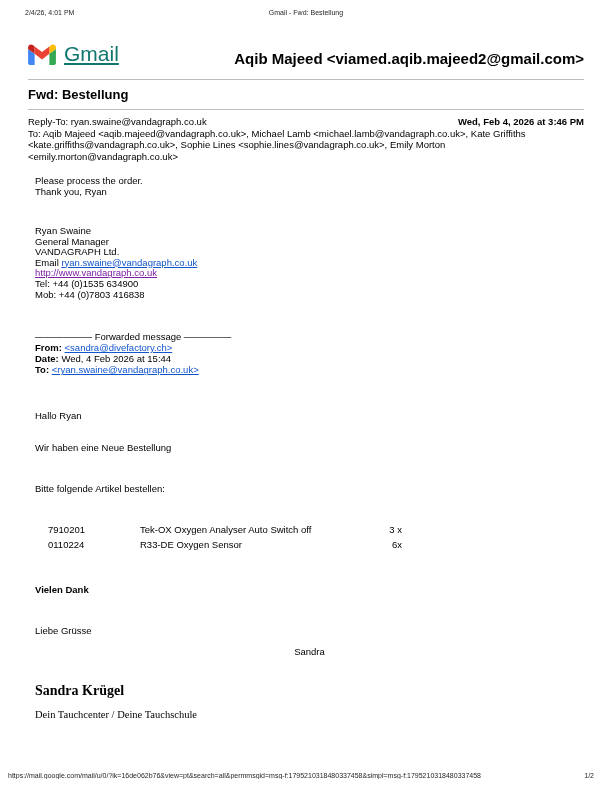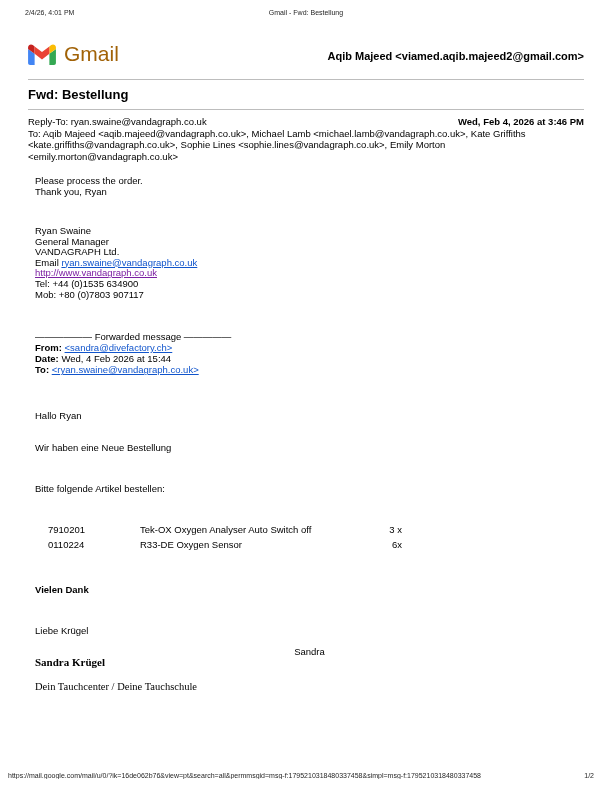--- a/index.html
+++ b/index.html
@@ -10,22 +10,22 @@
   .print-header { position:absolute; top:9px; left:0; right:0; height:10px;
                   font-size:7px; color:#262626; }
   .ph-left { position:absolute; left:25px; top:0; }
   .ph-center { width:100%; text-align:center; display:block; }
 
   .content { position:absolute; left:28px; right:28px; top:0; }
 
   .gmail-row { margin-top:42px; height:24px; position:relative; }
   .logo { display:flex; align-items:center; }
   .logo svg { width:28px; height:21px; display:block; }
-  .logo-text { font-size:21px; color:#a16207; margin-left:8px; letter-spacing:0; }
-  .account { position:absolute; right:0; top:8px; font-size:11px; font-weight:bold; }
+  .logo-text { font-size:21px; color:#0f766e; margin-left:8px; letter-spacing:0;text-decoration:underline; }
+  .account { position:absolute; right:0; top:8px; font-size:15px; font-weight:bold; }
 
   .rule { border:none; border-top:1px solid #bdbdbd; height:0; }
   .rule1 { margin-top:13px; }
   .rule2 { margin-top:7px; }
 
   .subject { margin-top:7px; font-size:13px; font-weight:bold; }
 
   .msg-headers { margin-top:6px; font-size:9.5px; line-height:11.5px; position:relative; }
   .hdr-date { position:absolute; right:0; top:0; font-weight:bold; }
   .hdr-from b { font-weight:bold; }
@@ -47,22 +47,22 @@
 
   .items { margin-top:30px; margin-left:13px; }
   .item-row { display:grid; grid-template-columns:92px 240px 22px; }
   .item-row + .item-row { margin-top:4px; }
   .item-qty { text-align:right; white-space:nowrap; }
 
   .para-thanks { margin-top:34px;font-weight:bold; }
   .para-closing { margin-top:30px; }
   .para-signoff { margin-top:10px;text-align:center; }
 
-  .serif-name { font-family:"Liberation Serif", serif;
-                font-size:11px; font-weight:bold; }
+  .serif-name { margin-top:28px; font-family:"Liberation Serif", serif;
+                font-size:14px; font-weight:bold; }
   .serif-tagline { margin-top:13px; font-family:"Liberation Serif", serif;
                    font-size:10.5px; }
 
   .print-footer { position:absolute; left:8px; right:18px; bottom:13px;
                   font-size:7px; color:#262626; display:flex;
                   justify-content:space-between; align-items:baseline; }
   .pf-url { white-space:nowrap; overflow:hidden; }
   .pf-page { margin-left:12px; }
 </style>
 </head>
@@ -108,21 +108,21 @@
       <div>Thank you, Ryan</div>
     </div>
 
     <div class="signature">
       <div>Ryan Swaine</div>
       <div>General Manager</div>
       <div>VANDAGRAPH Ltd.</div>
       <div><span>Email </span><a class="link">ryan.swaine@vandagraph.co.uk</a></div>
       <div><a class="link-visited">http://www.vandagraph.co.uk</a></div>
       <div>Tel: +44 (0)1535 634900</div>
-      <div>Mob: +80 (0)7803 907117</div>
+      <div>Mob: +44 (0)7803 416838</div>
     </div>
 
     <div class="forwarded">
       <div>—————— Forwarded message —————</div>
       <div><span class="fwd-label">From: </span><a class="link">&lt;sandra@divefactory.ch&gt;</a></div>
       <div><span class="fwd-label">Date: </span><span>Wed, 4 Feb 2026 at 15:44</span></div>
       <div><span class="fwd-label">To: </span><a class="link">&lt;ryan.swaine@vandagraph.co.uk&gt;</a></div>
     </div>
 
     <div class="para-greeting">Hallo Ryan</div>
@@ -139,21 +139,21 @@
       </div>
       <div class="item-row">
         <span class="item-sku">0110224</span>
         <span class="item-desc">R33-DE Oxygen Sensor</span>
         <span class="item-qty">6x</span>
       </div>
     </div>
 
     <div class="para-thanks">Vielen Dank</div>
 
-    <div class="para-closing">Liebe Krügel</div>
+    <div class="para-closing">Liebe Grüsse</div>
     <div class="para-signoff">Sandra</div>
 
     <div class="serif-name">Sandra Krügel</div>
     <div class="serif-tagline">Dein Tauchcenter / Deine Tauchschule</div>
 
   </div>
 </div>
 
 <div class="print-footer">
   <span class="pf-url">https://mail.google.com/mail/u/0/?ik=16de062b76&amp;view=pt&amp;search=all&amp;permmsgid=msg-f:1795210318480337458&amp;simpl=msg-f:1795210318480337458</span>

